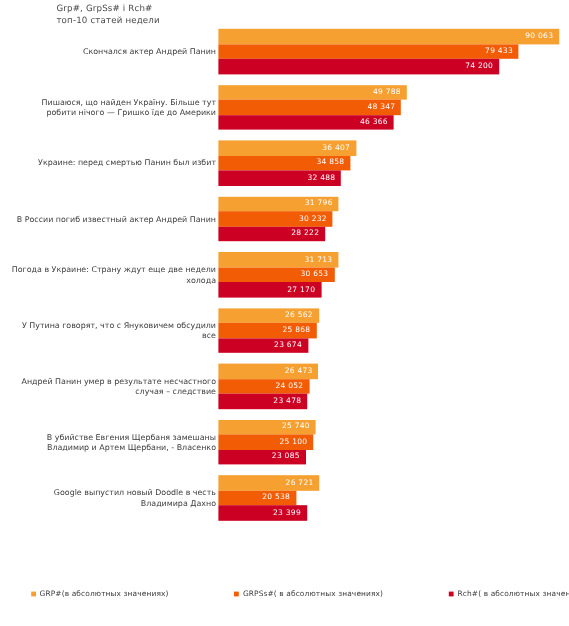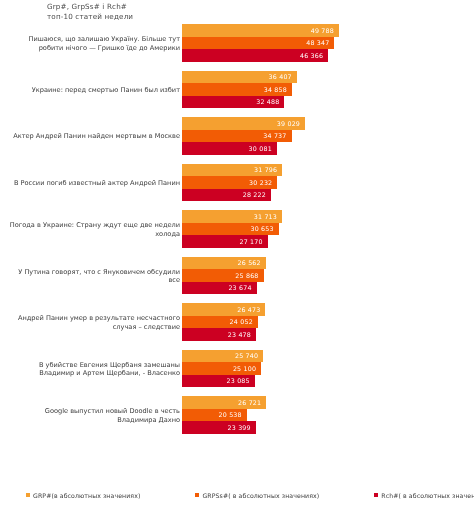--- a/index.html
+++ b/index.html
@@ -118,21 +118,41 @@
 
 <div id="chart-root">
 
   <div class="title-block">
     <span class="title-line">Grp#, GrpSs# i Rch#</span>
     <span class="title-line">топ-10 статей недели</span>
   </div>
 
   <div class="plot" id="plot-area">
       <div class="group" style="height: 46.5px;">
-        <div class="group-label">Пишаюся, що залишаю Україну. Більше тут робити нічого — Гришко їде до Америки</div>
+        <div class="group-label">Скончался актер Андрей Панин</div>
+        <div class="bars" style="padding-top: 4px;">
+          <div class="bar-row" style="height: 12.5px;">
+            <div class="bar" style="width: 284px; background: rgb(245, 160, 48);">
+              <span class="bar-value">90 063</span>
+            </div>
+          </div>
+          <div class="bar-row" style="height: 12.5px;">
+            <div class="bar" style="width: 250.48px; background: rgb(242, 92, 5);">
+              <span class="bar-value">79 433</span>
+            </div>
+          </div>
+          <div class="bar-row" style="height: 12.5px;">
+            <div class="bar" style="width: 233.978px; background: rgb(204, 0, 34);">
+              <span class="bar-value">74 200</span>
+            </div>
+          </div>
+        </div>
+      </div>
+      <div class="group" style="height: 46.5px;">
+        <div class="group-label">Пишаюся, що найден Україну. Більше тут робити нічого — Гришко їде до Америки</div>
         <div class="bars" style="padding-top: 4px;">
           <div class="bar-row" style="height: 12.5px;">
             <div class="bar" style="width: 156.999px; background: rgb(245, 160, 48);">
               <span class="bar-value">49 788</span>
             </div>
           </div>
           <div class="bar-row" style="height: 12.5px;">
             <div class="bar" style="width: 152.455px; background: rgb(242, 92, 5);">
               <span class="bar-value">48 347</span>
             </div>
@@ -153,40 +173,20 @@
             </div>
           </div>
           <div class="bar-row" style="height: 12.5px;">
             <div class="bar" style="width: 109.919px; background: rgb(242, 92, 5);">
               <span class="bar-value">34 858</span>
             </div>
           </div>
           <div class="bar-row" style="height: 12.5px;">
             <div class="bar" style="width: 102.446px; background: rgb(204, 0, 34);">
               <span class="bar-value">32 488</span>
-            </div>
-          </div>
-        </div>
-      </div>
-      <div class="group" style="height: 46.5px;">
-        <div class="group-label">Актер Андрей Панин найден мертвым в Москве</div>
-        <div class="bars" style="padding-top: 4px;">
-          <div class="bar-row" style="height: 12.5px;">
-            <div class="bar" style="width: 123.072px; background: rgb(245, 160, 48);">
-              <span class="bar-value">39 029</span>
-            </div>
-          </div>
-          <div class="bar-row" style="height: 12.5px;">
-            <div class="bar" style="width: 109.538px; background: rgb(242, 92, 5);">
-              <span class="bar-value">34 737</span>
-            </div>
-          </div>
-          <div class="bar-row" style="height: 12.5px;">
-            <div class="bar" style="width: 94.8559px; background: rgb(204, 0, 34);">
-              <span class="bar-value">30 081</span>
             </div>
           </div>
         </div>
       </div>
       <div class="group" style="height: 46.5px;">
         <div class="group-label">В России погиб известный актер Андрей Панин</div>
         <div class="bars" style="padding-top: 4px;">
           <div class="bar-row" style="height: 12.5px;">
             <div class="bar" style="width: 100.264px; background: rgb(245, 160, 48);">
               <span class="bar-value">31 796</span>

